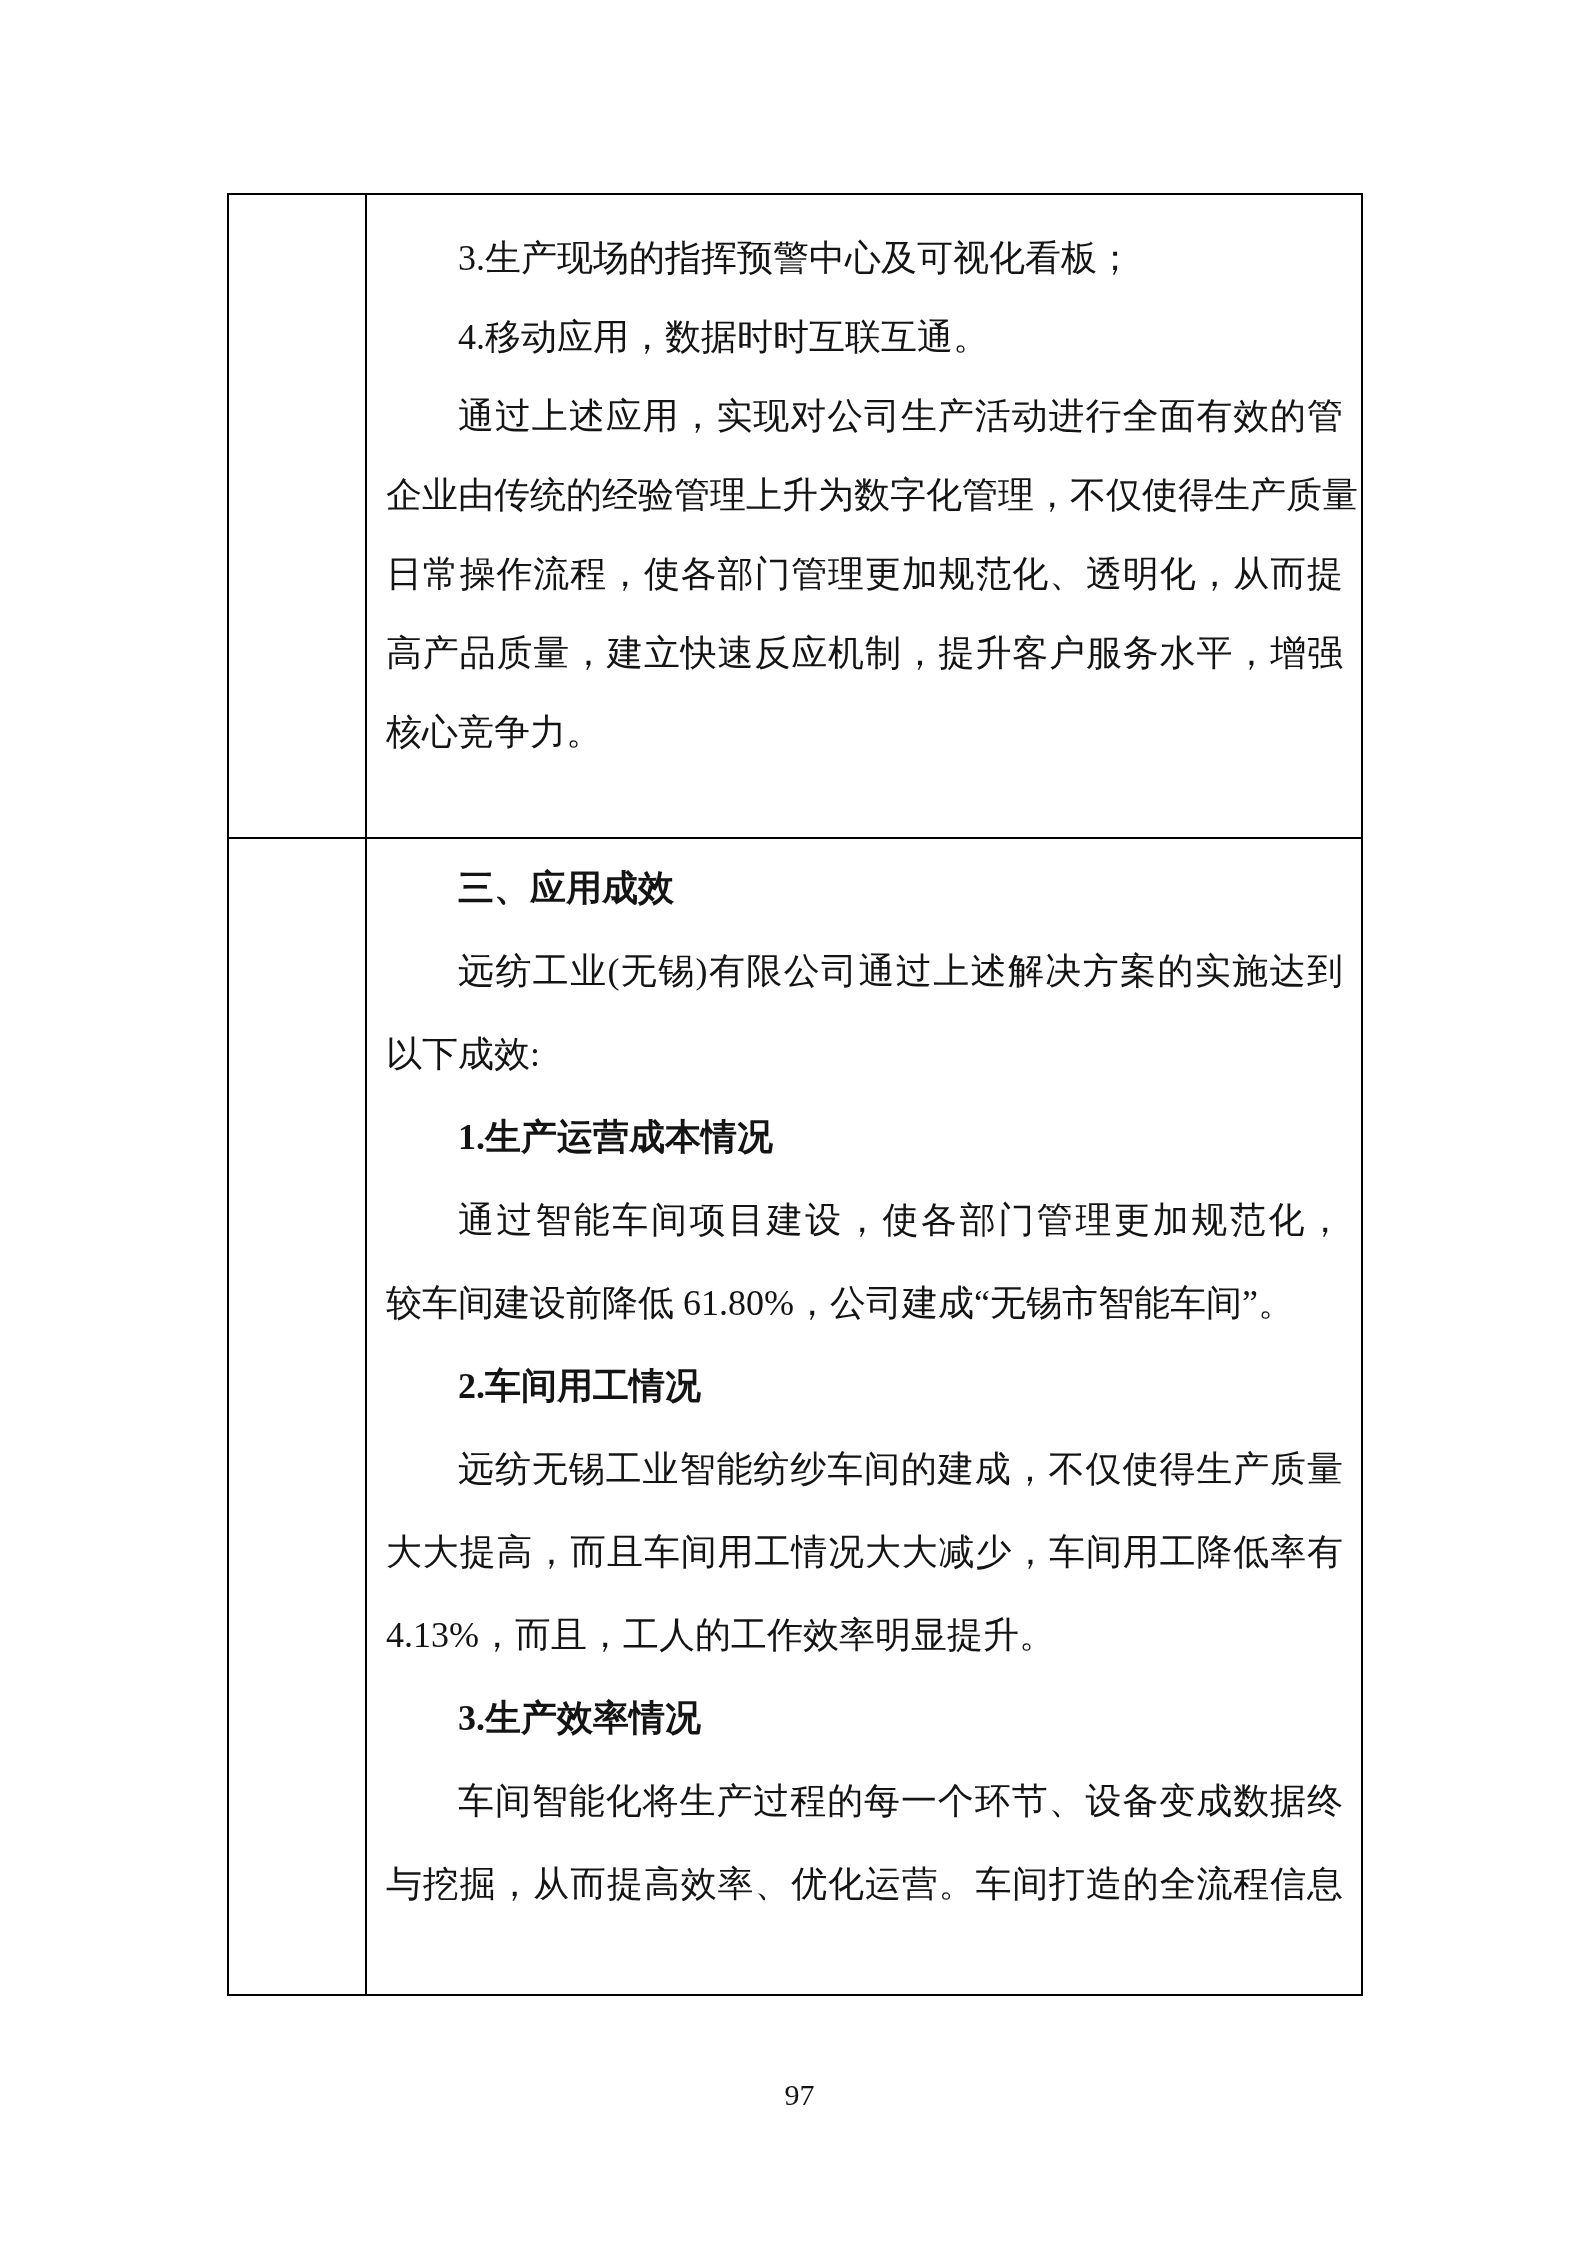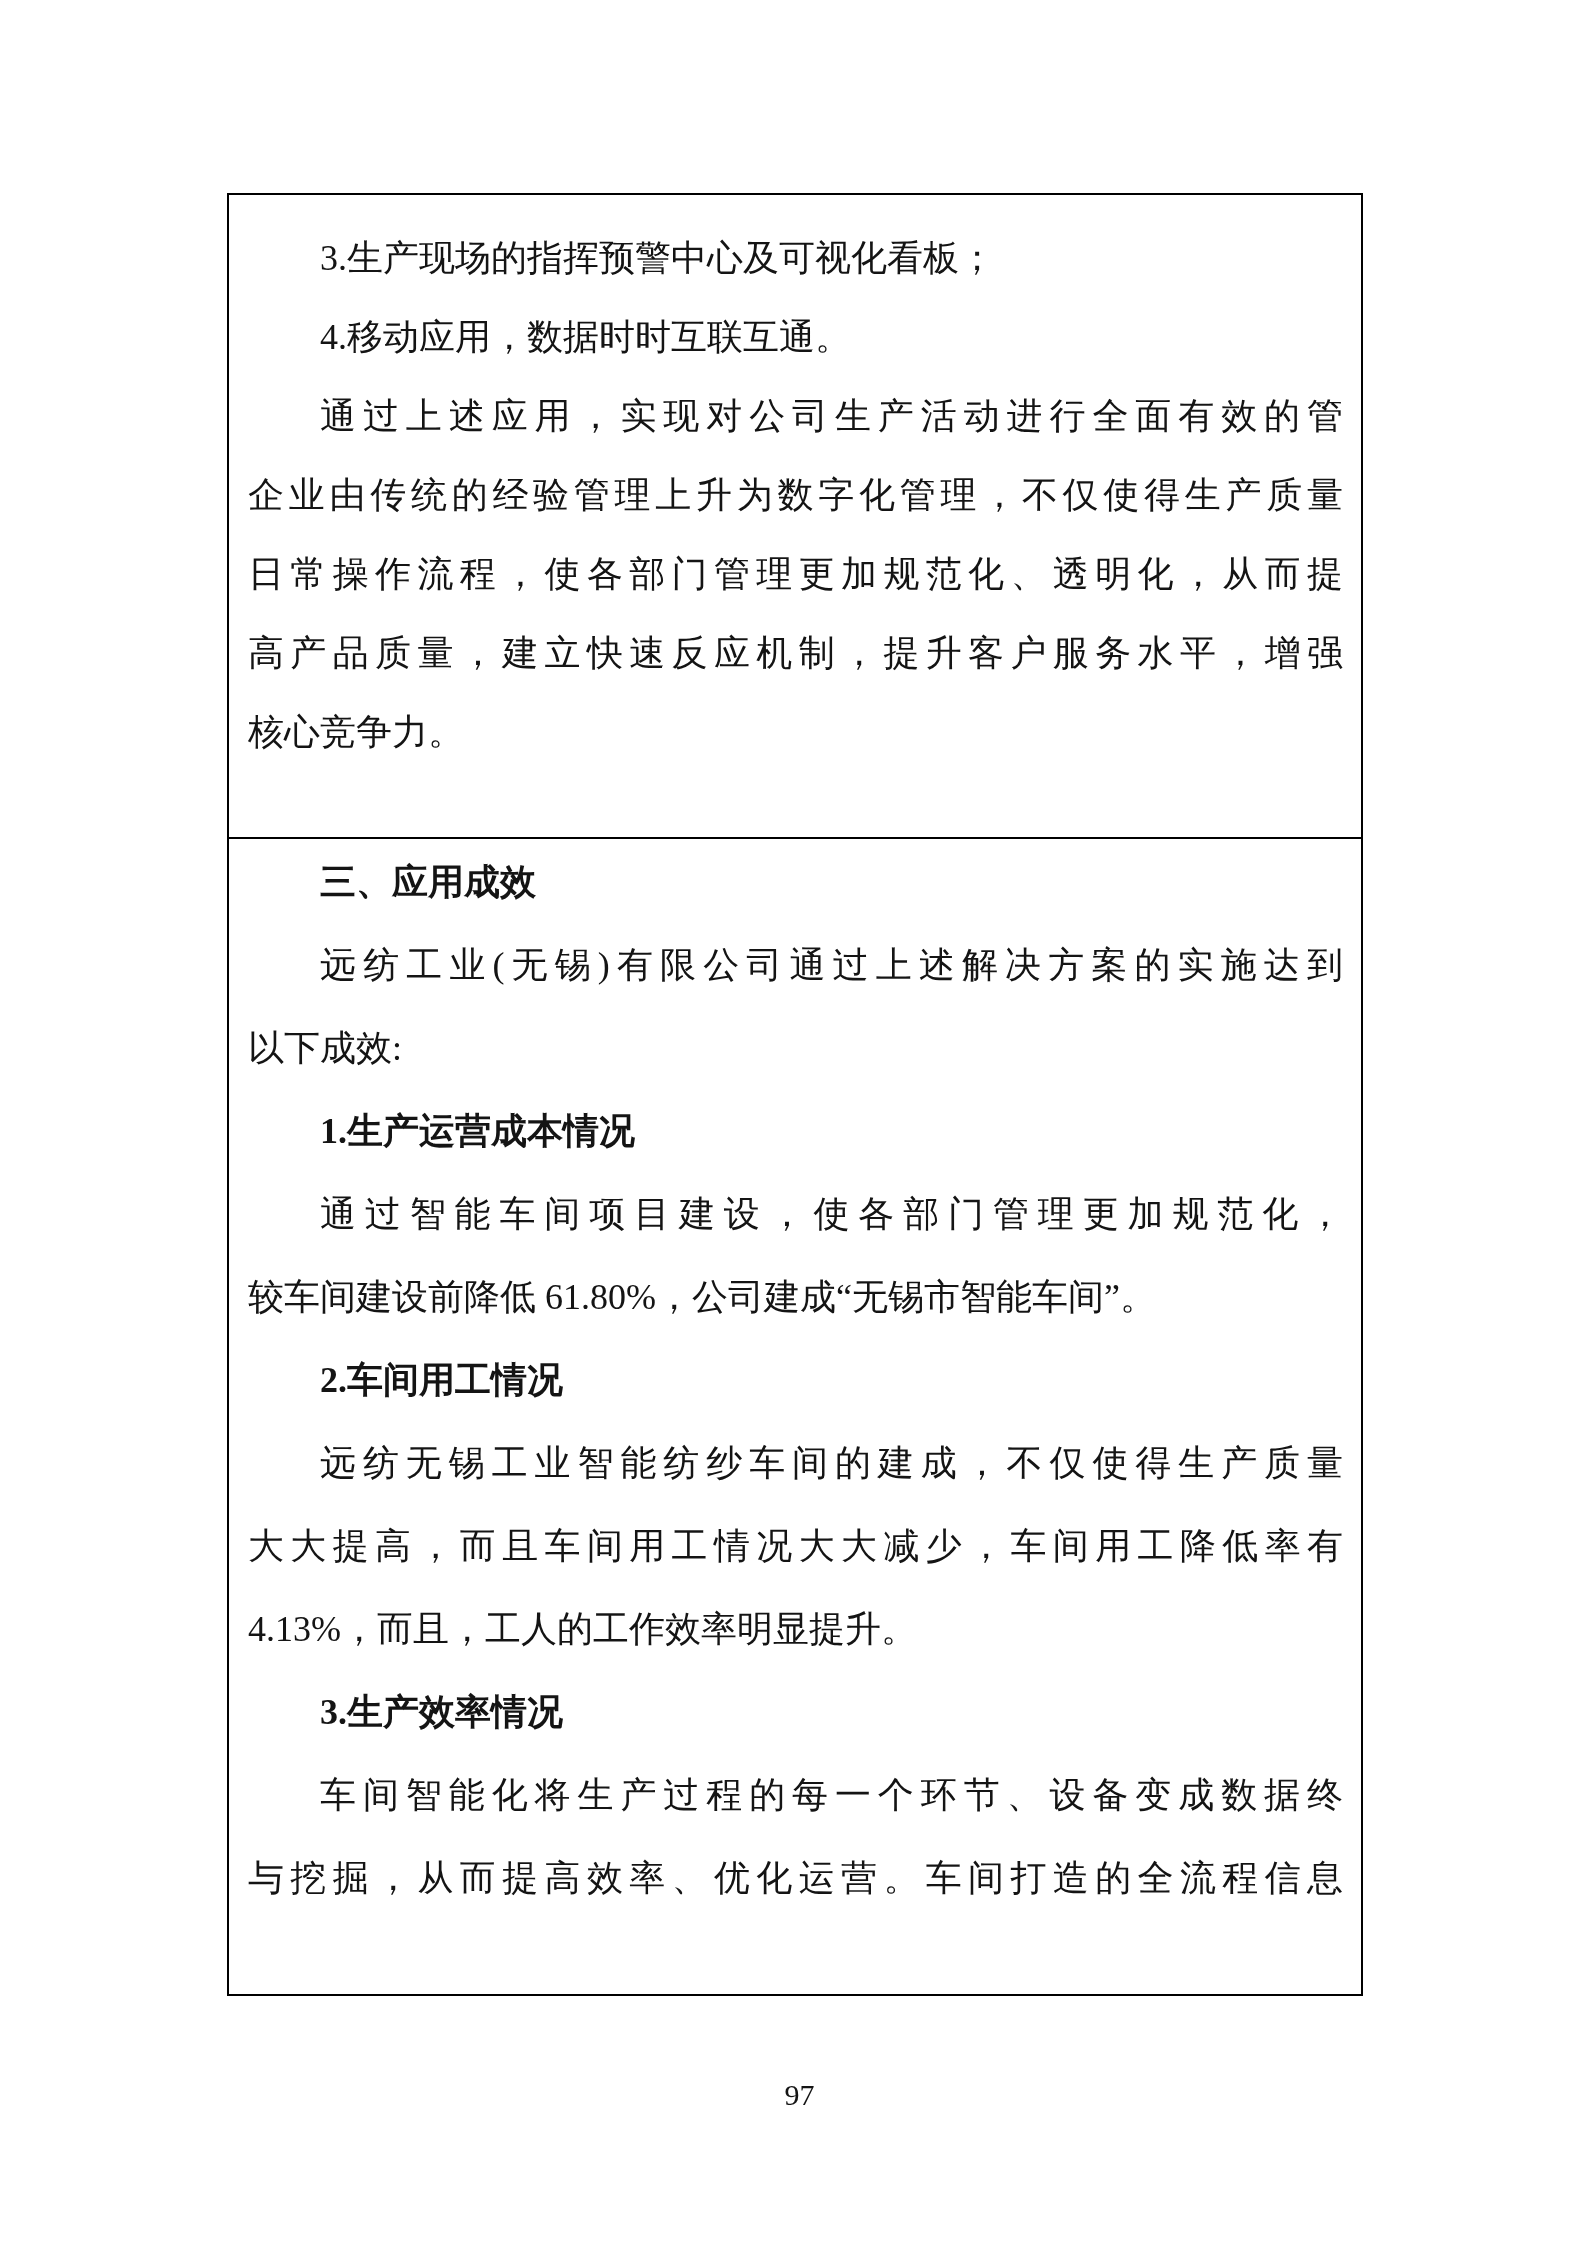--- a/index.html
+++ b/index.html
@@ -24,21 +24,20 @@
     border: 2px solid #000;
     box-sizing: border-box;
     display: flex;
     flex-direction: column;
     background: #ffffff;
   }
   .t-row {
     display: flex;
     box-sizing: border-box;
     min-height: 0;
-    flex-direction: column;
   }
   .t-row.row1 {
     height: 644px;
     flex: none;
     border-bottom: 2px solid #000;
   }
   .t-row.row2 {
     flex: 1;
   }
   .cell-left {
@@ -47,21 +46,21 @@
     border-right: 2px solid #000;
     box-sizing: border-box;
   }
   .cell-right {
     flex: 1;
     box-sizing: border-box;
     overflow: hidden;
     padding: 24px 18px 0 19px;
   }
   .row2 .cell-right {
-    padding-top: 2px;
+    padding-top: 8px;
   }
   .ln {
     margin: 0;
     font-size: 36px;
     line-height: 79px;
     white-space: nowrap;
     text-align: left;
   }
   .row2 .ln {
     line-height: 83px;

